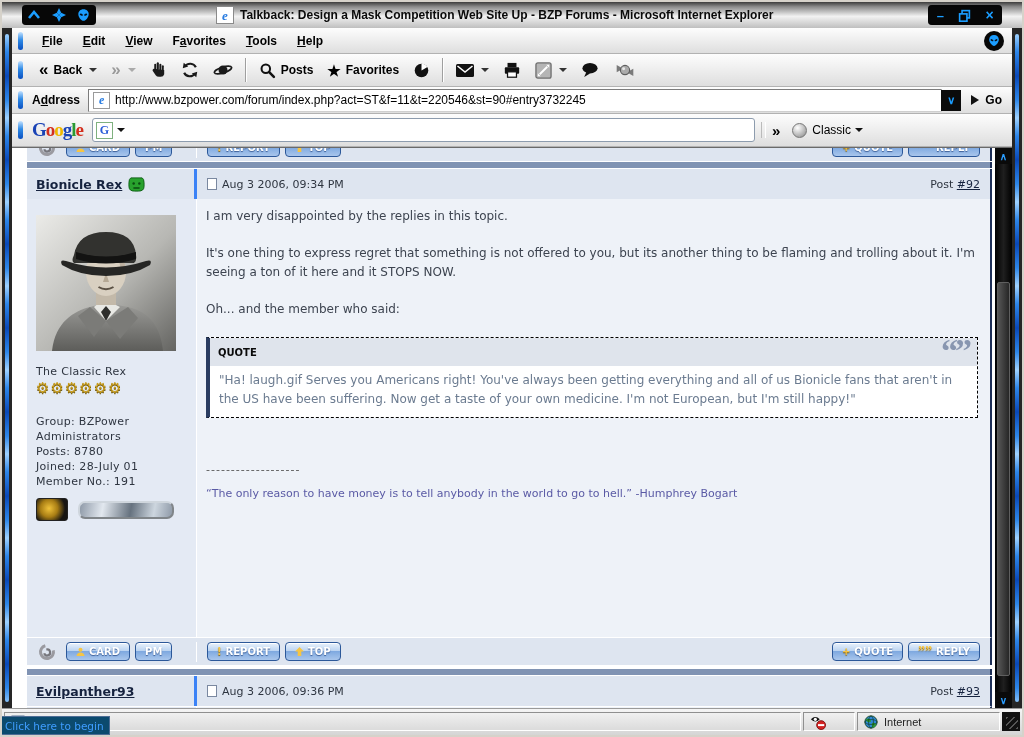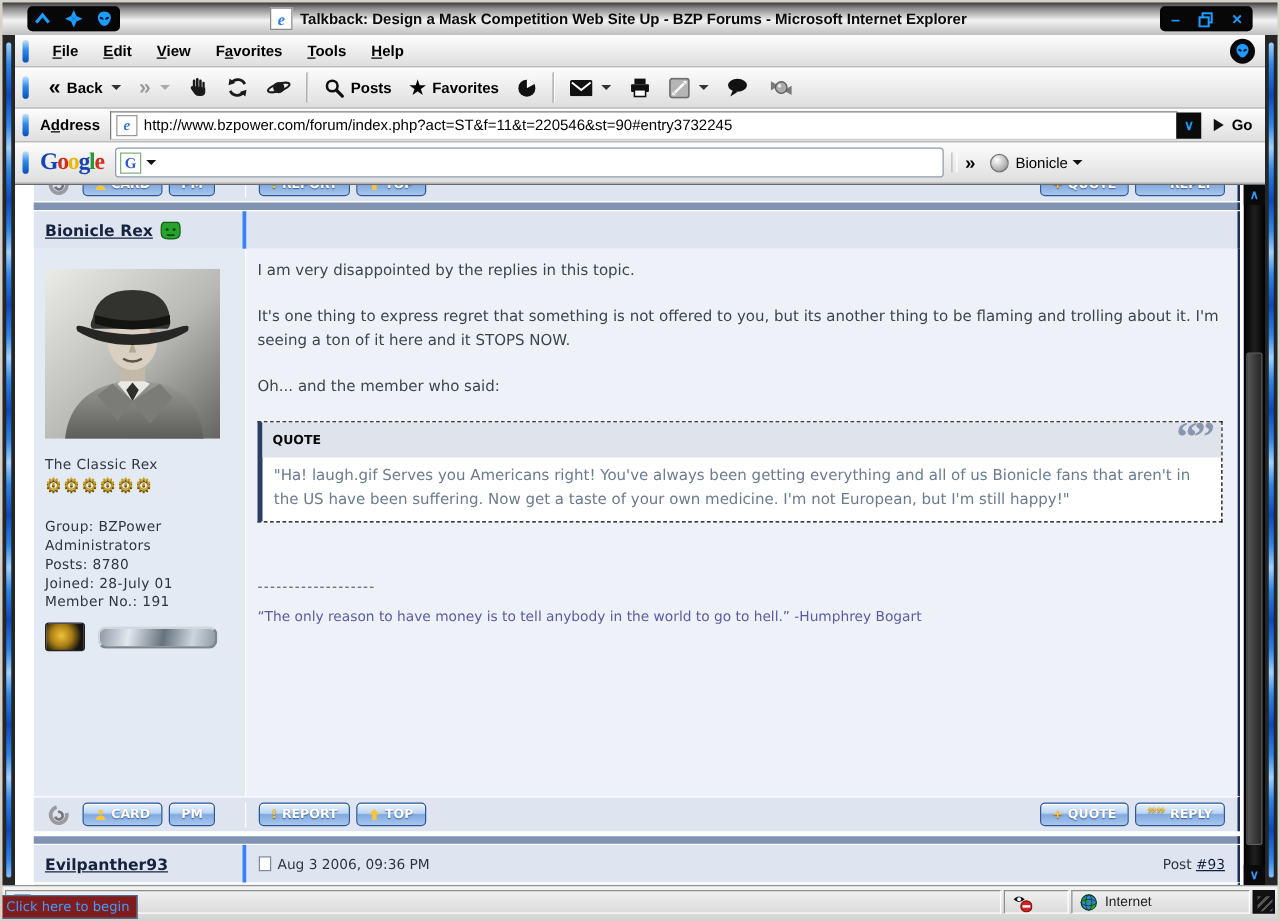--- a/index.html
+++ b/index.html
@@ -98,21 +98,21 @@
   .sthumb{position:absolute;left:2px;right:2px;top:24%;height:70%;background:linear-gradient(90deg,#565656,#262626);border:1px solid #5f5f5f;border-radius:2px}
 
   
   .statusbar{position:absolute;left:0;right:0;bottom:0;height:27px;background:linear-gradient(180deg,#f5f5f5,#d5d5d5);border-top:1px solid #9a9a9a;display:flex;align-items:center;padding:2px 2px 3px;box-sizing:border-box;font-size:11px;color:#222}
   .seg{height:19px;border:1px solid;border-color:#8f8f8f #fff #fff #8f8f8f;display:flex;align-items:center;padding:0 6px;box-sizing:border-box;background:transparent}
   .seg.main{flex:1}
   .seg.gap{width:52px;margin-left:2px}
   .seg.zone{width:143px;margin-left:2px;gap:6px}
   .gripcorner{width:18px;height:19px;margin-left:2px;background:#111;position:relative}
   .gripcorner::after{content:"";position:absolute;right:2px;bottom:2px;width:12px;height:12px;background:repeating-linear-gradient(135deg,#555 0 2px,#111 2px 5px)}
-  .tooltip{position:absolute;left:0;bottom:0;height:17px;background:#7f1d1d;border:1px solid #4d6d95;border-left:none;color:#3f9dff;font-size:10.5px;display:flex;align-items:center;padding:0 5px 0 3px;z-index:50;font-family:"DejaVu Sans",sans-serif}
+  .tooltip{position:absolute;left:0;bottom:0;height:17px;background:#0c4a6e;border:1px solid #4d6d95;border-left:none;color:#3f9dff;font-size:10.5px;display:flex;align-items:center;padding:0 5px 0 3px;z-index:50;font-family:"DejaVu Sans",sans-serif}
   svg{display:block}
 </style>
 </head>
 <body>
 
 <div class="window">
 
   <div class="titlebar">
     <div class="tb-iconbox">
       <span class="tbico">
@@ -288,21 +288,21 @@
   <div class="row googlebar">
     <span class="grip"></span>
     <span class="glogo"><span style="color: rgb(26, 67, 181);">G</span><span style="color: rgb(211, 47, 30);">o</span><span style="color: rgb(239, 183, 0);">o</span><span style="color: rgb(26, 67, 181);">g</span><span style="color: rgb(42, 154, 51);">l</span><span style="color: rgb(211, 47, 30);">e</span></span>
     <span class="gbox">
       <span class="g-ico">G</span>
       <span class="dd" style="border-top-color:#111"></span>
     </span>
     <span class="gsep"></span>
     <span class="gchev">»</span>
     <span class="orb"></span>
-    <span class="settings"><span>Bionicle</span></span>
+    <span class="settings"><span>Classic</span></span>
     <span class="dd" style="border-top-color:#111;margin-left:4px"></span>
   </div>
 
   <div class="viewport">
     <div class="page">
       <div class="ftable">
 
         <div class="row-clip">
           <div class="btnrow">
             <div class="br-l">
@@ -349,20 +349,25 @@
 
         <div class="phead">
           <div class="ph-l">
             <span class="author">Bionicle Rex</span>
             <svg width="17" height="17" viewBox="0 0 18 18">
                 <path d="M3 2 h12 q2 1 2 5 v4 q0 5 -6 5 h-4 q-6 0 -6 -5 v-4 q0 -4 2 -5 z" fill="#28a12d" stroke="#0d5f14" stroke-width="1"></path>
                 <circle cx="6" cy="8" r="1.3" fill="#0a4a10"></circle>
                 <circle cx="12" cy="8" r="1.3" fill="#0a4a10"></circle>
                 <rect x="5.5" y="12" width="7" height="1.6" rx="0.8" fill="#0a4a10"></rect>
               </svg>
+          </div>
+          <div class="ph-r">
+            <span class="pageico"></span>
+            <span>Aug 3 2006, 09:34 PM</span>
+            <span class="postnum"><span>Post</span> <a href="#">#92</a></span>
           </div>
         </div>
 
         <div class="pbody">
           <div class="pb-l">
             <svg class="avatar" viewBox="0 0 140 136">
               <defs>
                 <linearGradient id="avbg" x1="0" y1="0" x2="1" y2="1">
                     <stop offset="0" stop-color="#ebebe8"></stop>
                     <stop offset="0.55" stop-color="#b7b7b3"></stop>

